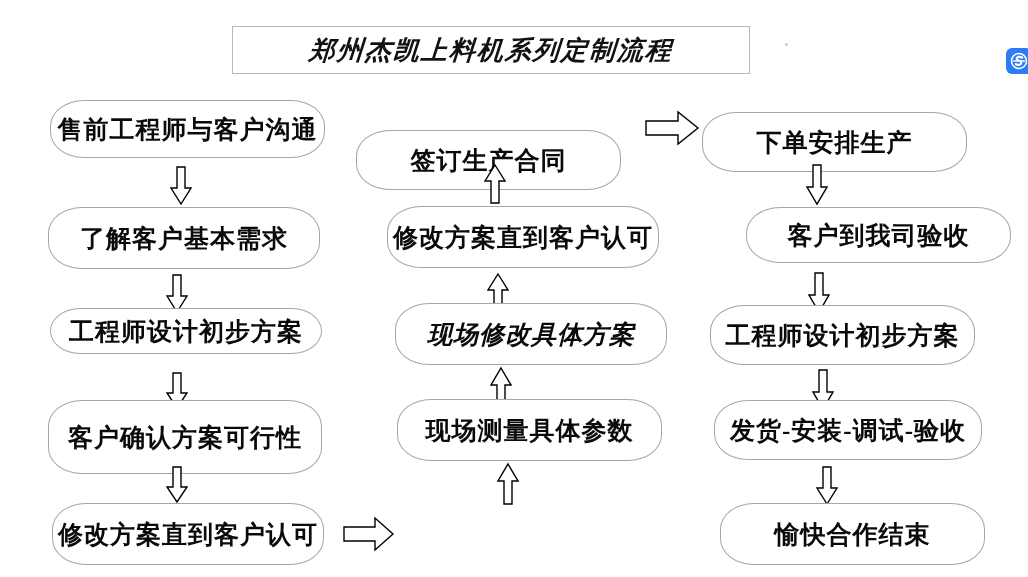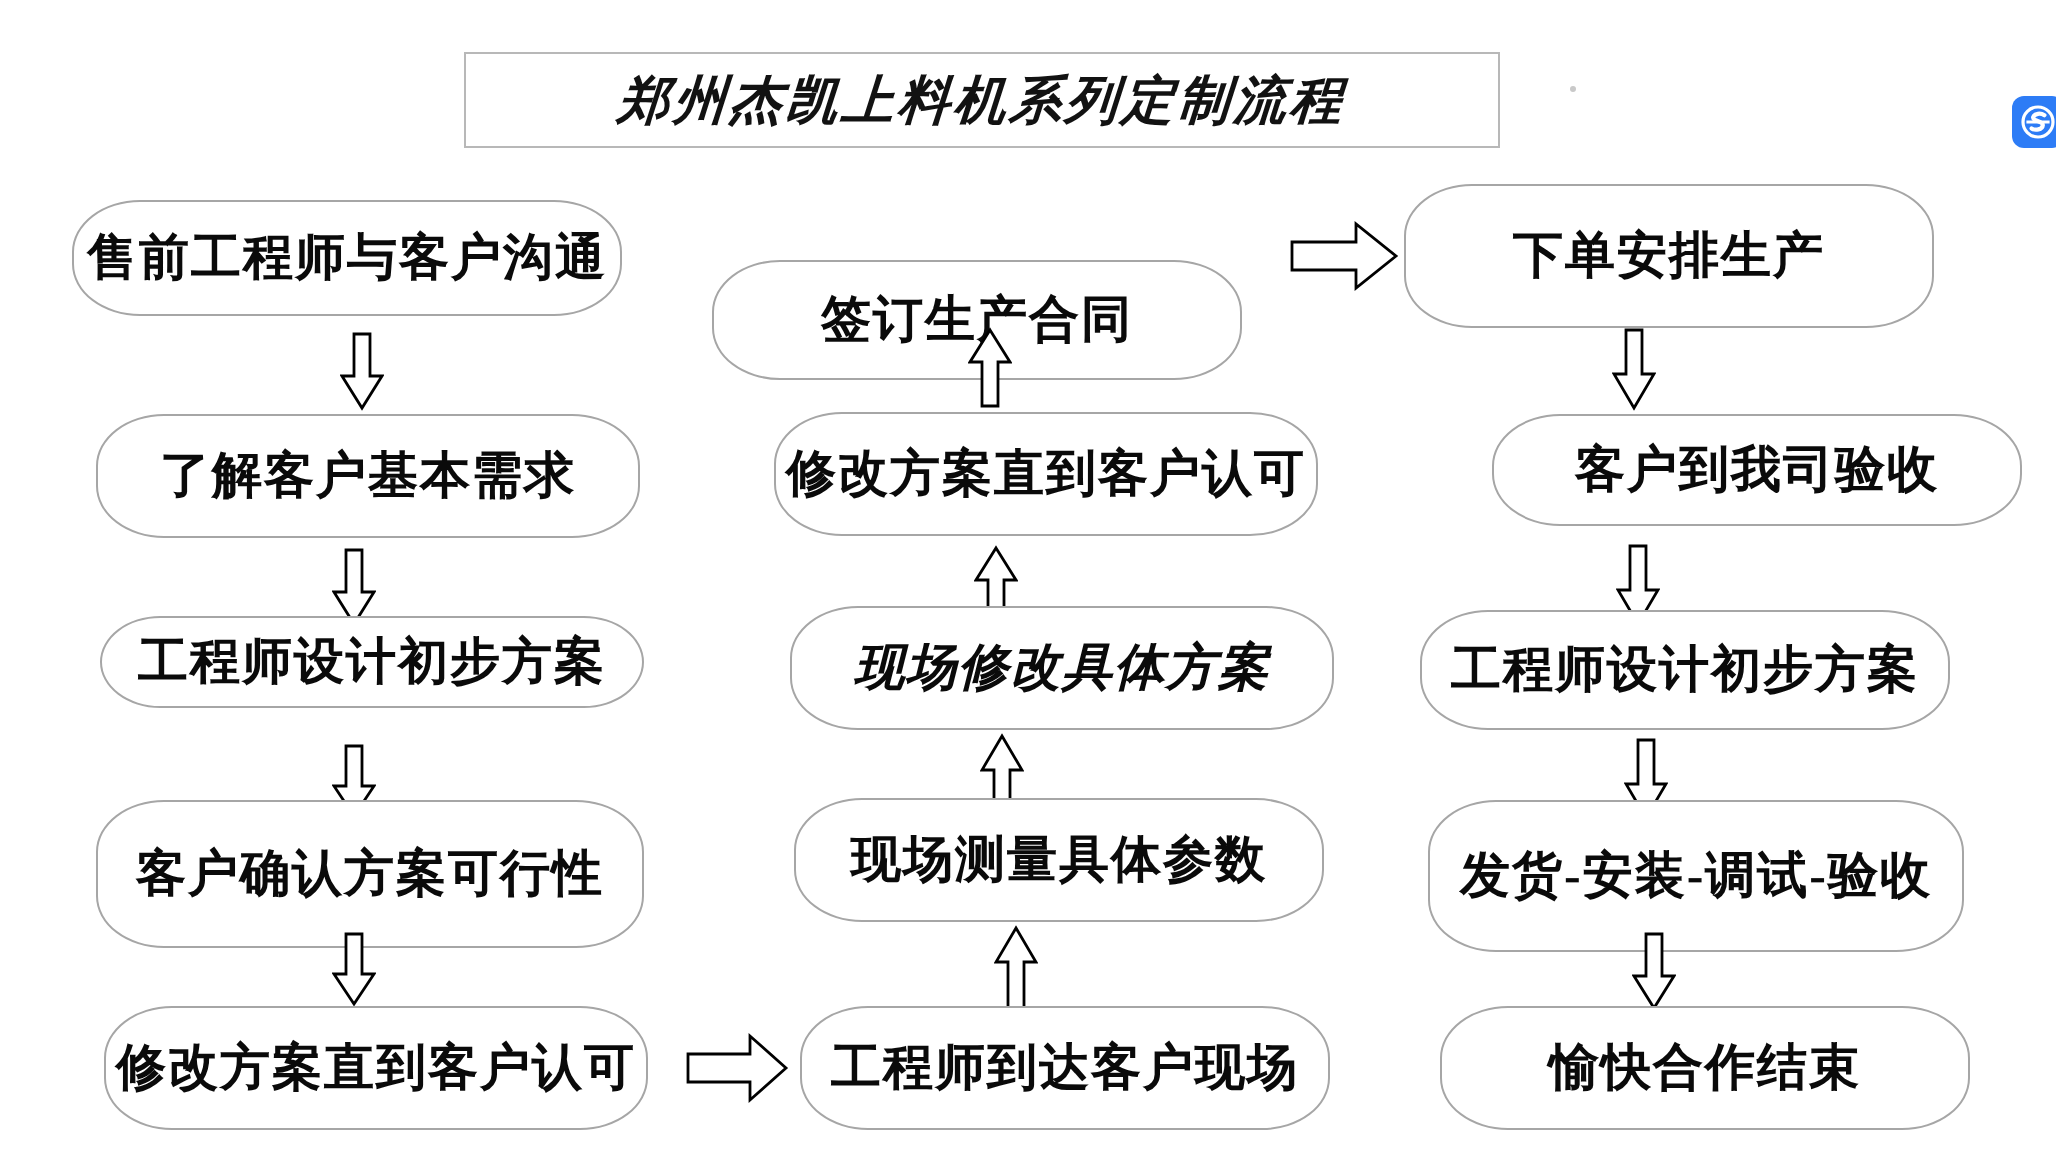--- a/index.html
+++ b/index.html
@@ -112,21 +112,21 @@
   <div class="speck"></div>
 
   <div class="watermark">
     <svg width="20" height="20" viewBox="0 0 20 20" aria-hidden="true">
       <circle cx="10" cy="10" r="7.5" fill="none" stroke="#ffffff" stroke-width="1.6"></circle>
       <path d="M13.2 6.6 C11.4 5.4 8.2 5.6 7.6 7.6 C7.0 9.6 12.6 9.4 12.4 11.6 C12.2 13.8 8.6 14.4 6.8 13.2" fill="none" stroke="#ffffff" stroke-width="2.1" stroke-linecap="round"></path>
       <line x1="4.2" y1="10" x2="15.8" y2="10" stroke="#ffffff" stroke-width="1.5"></line>
     </svg>
   </div>
 
-  <div class="node" style="left:36px; top:100px; width:275px; height:58px;">
+  <div class="node" style="left:50px; top:100px; width:275px; height:58px;">
     <span class="node-label">售前工程师与客户沟通</span>
   </div>
 
   <div class="arrow" style="left:170px; top:166px; width:22px; height:40px;">
     <svg width="22" height="40" viewBox="0 0 22 40">
       <polygon points="7,1 15,1 15,22 21,22 11,38 1,22 7,22" fill="#ffffff" stroke="#000000" stroke-width="1.4" stroke-linejoin="miter"></polygon>
     </svg>
   </div>
 
   <div class="node" style="left:48px; top:207px; width:272px; height:62px;align-items:center;">
@@ -202,31 +202,28 @@
   <div class="node" style="left:397px; top:399px; width:265px; height:62px;">
     <span class="node-label">现场测量具体参数</span>
   </div>
 
   <div class="arrow" style="left:497px; top:462px; width:22px; height:44px;">
     <svg width="22" height="44" viewBox="0 0 22 44">
       <polygon points="11,2 21,19 15,19 15,42 7,42 7,19 1,19" fill="#ffffff" stroke="#000000" stroke-width="1.4" stroke-linejoin="miter"></polygon>
     </svg>
   </div>
 
-  <div class="node" style="left:400px; top:503px; width:265px; height:62px;">
-    <span class="node-label">工程师到达客户现场</span>
-  </div>
 
   <div class="arrow" style="left:645px; top:109px; width:55px; height:38px;">
     <svg width="55" height="38" viewBox="0 0 55 38">
       <polygon points="1,12 33,12 33,3 53,19 33,35 33,26 1,26" fill="#ffffff" stroke="#000000" stroke-width="1.4" stroke-linejoin="miter"></polygon>
     </svg>
   </div>
 
-  <div class="node" style="left:702px; top:92px; width:265px; height:72px;">
+  <div class="node" style="left:702px; top:112px; width:265px; height:60px;">
     <span class="node-label">下单安排生产</span>
   </div>
 
   <div class="arrow" style="left:806px; top:164px; width:22px; height:42px;">
     <svg width="22" height="42" viewBox="0 0 22 42">
       <polygon points="7,1 15,1 15,23 21,23 11,40 1,23 7,23" fill="#ffffff" stroke="#000000" stroke-width="1.4" stroke-linejoin="miter"></polygon>
     </svg>
   </div>
 
   <div class="node" style="left:746px; top:207px; width:265px; height:56px;">
@@ -242,21 +239,21 @@
   <div class="node" style="left:710px; top:305px; width:265px; height:60px;">
     <span class="node-label">工程师设计初步方案</span>
   </div>
 
   <div class="arrow" style="left:812px; top:369px; width:22px; height:42px;">
     <svg width="22" height="42" viewBox="0 0 22 42">
       <polygon points="7,1 15,1 15,23 21,23 11,40 1,23 7,23" fill="#ffffff" stroke="#000000" stroke-width="1.4" stroke-linejoin="miter"></polygon>
     </svg>
   </div>
 
-  <div class="node" style="left:714px; top:400px; width:268px; height:76px;">
+  <div class="node" style="left:714px; top:400px; width:268px; height:60px;">
     <span class="node-label">发货-安装-调试-验收</span>
   </div>
 
   <div class="arrow" style="left:816px; top:466px; width:22px; height:40px;">
     <svg width="22" height="40" viewBox="0 0 22 40">
       <polygon points="7,1 15,1 15,22 21,22 11,38 1,22 7,22" fill="#ffffff" stroke="#000000" stroke-width="1.4" stroke-linejoin="miter"></polygon>
     </svg>
   </div>
 
   <div class="node" style="left:720px; top:503px; width:265px; height:62px;">

